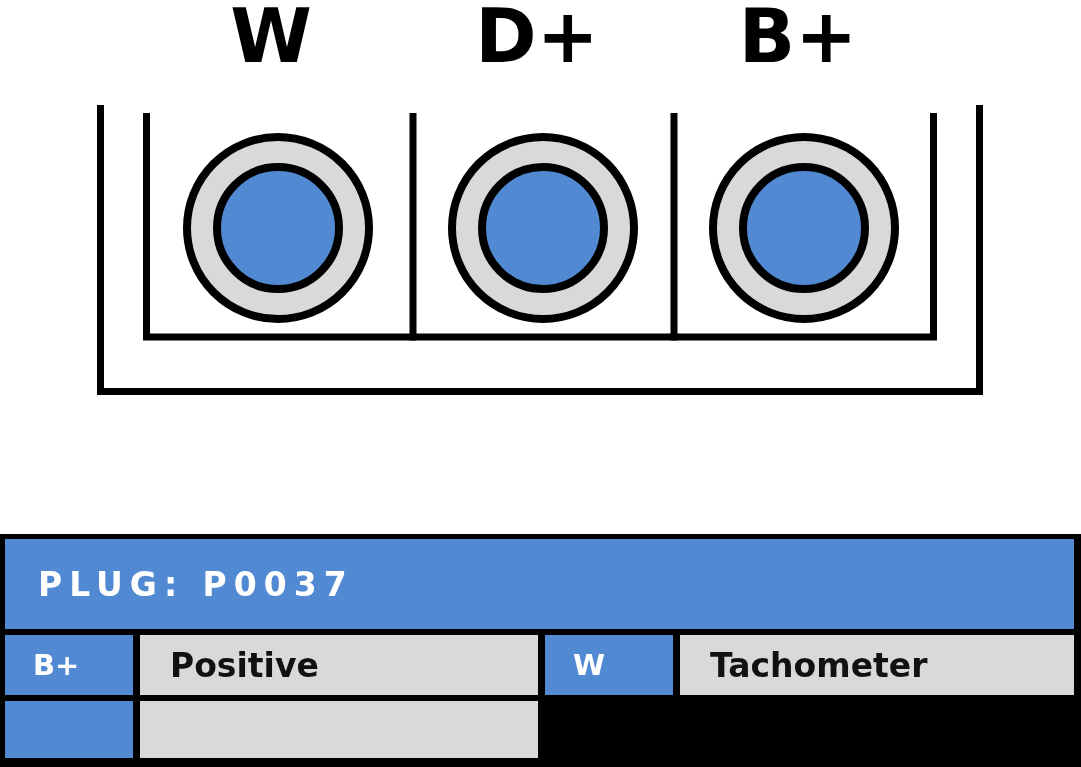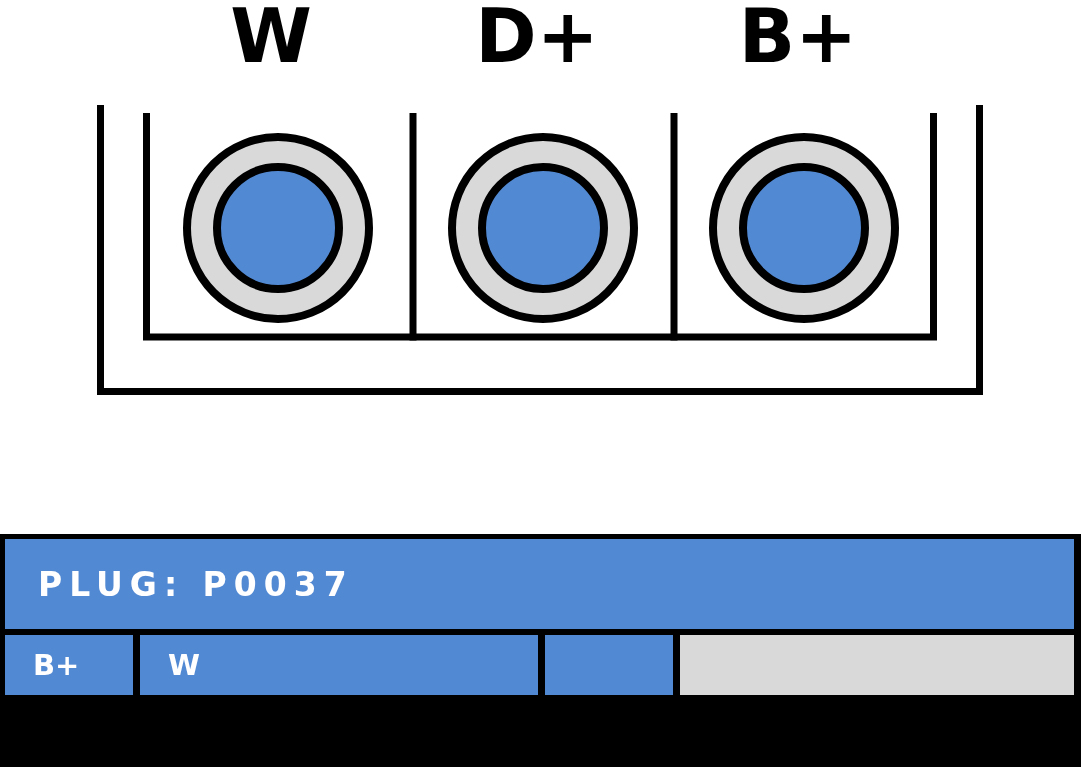--- a/index.html
+++ b/index.html
@@ -121,19 +121,21 @@
 
     <div class="pin-label" style="left:161px;">W</div>
     <div class="pin-label" style="left:427px;">D+</div>
     <div class="pin-label" style="left:688px;">B+</div>
   </div>
 
   <div class="plug-table">
     <div class="tbl-header">PLUG: P0037</div>
 
     <div class="cell cell-code">B+</div>
+    <div class="cell cell-desc">Positive</div>
     <div class="cell cell-code">W</div>
+    <div class="cell cell-desc">Tachometer</div>
 
     <div class="cell cell-code"></div>
     <div class="cell cell-desc"></div>
   </div>
 
 </div>
 
 </body></html>

